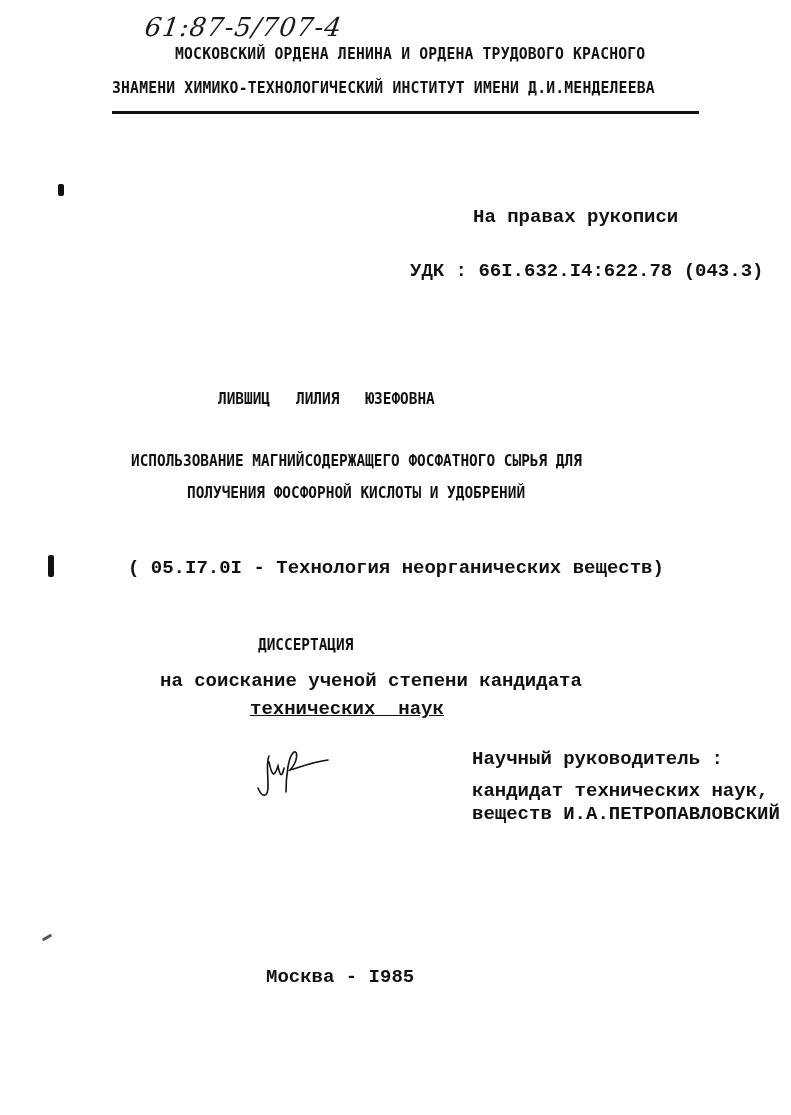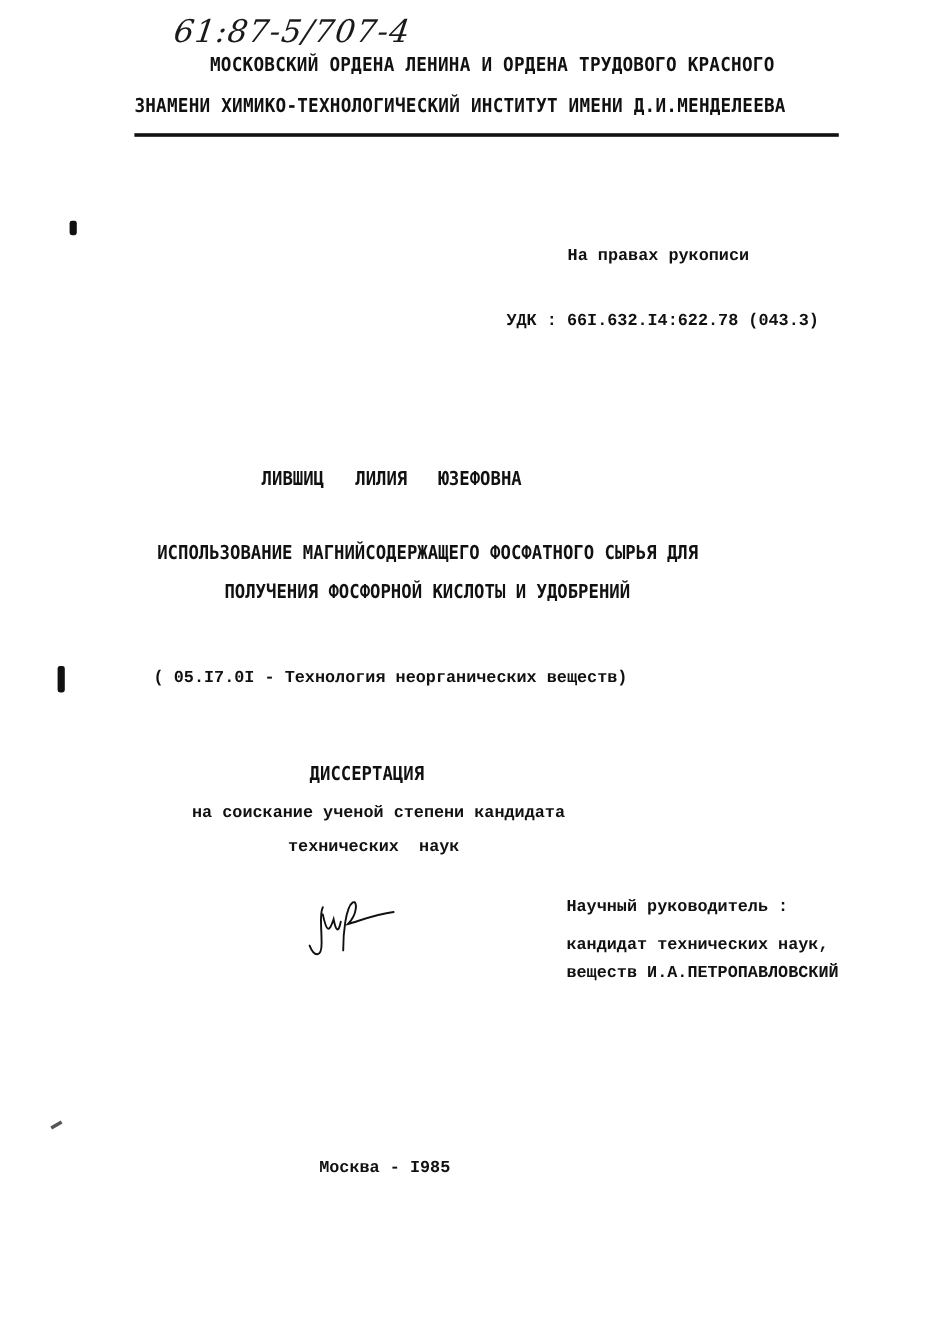--- a/index.html
+++ b/index.html
@@ -30,21 +30,21 @@
       letter-spacing: 0.2px;
     }
     .line1 { left: 175px; top: 44px; }
     .line2 { left: 112px; top: 78px; }
     .rule {
       position: absolute; left: 112px; top: 111px;
       width: 587px; height: 3px; background: #111;
     }
     .mono {
       font-family: "Liberation Mono", monospace;
-      font-size: 14px;
+      font-size: 19px;
       font-weight: bold;
     }
     .caps {
       font-family: "DejaVu Sans Mono", monospace;
       font-size: 16px;
       font-weight: bold;
       transform: scaleX(0.9);
       transform-origin: left top;
     }
     .mark { width: 6px; background: #111; border-radius: 2px; }
@@ -55,34 +55,34 @@
 
 <div class="abs handwritten">61:87-5/707-4</div>
 
 <div class="abs inst line1">МОСКОВСКИЙ ОРДЕНА ЛЕНИНА И ОРДЕНА ТРУДОВОГО КРАСНОГО</div>
 <div class="abs inst line2">ЗНАМЕНИ ХИМИКО-ТЕХНОЛОГИЧЕСКИЙ ИНСТИТУТ ИМЕНИ Д.И.МЕНДЕЛЕЕВА</div>
 <div class="rule"></div>
 
 <div class="abs mark" style="left:58px; top:184px; height:12px;"></div>
 
 <div class="abs mono" style="left:473px; top:206px;">На правах рукописи</div>
-<div class="abs mono" style="left:422px; top:260px;">УДК : 66I.632.I4:622.78 (043.3)</div>
+<div class="abs mono" style="left:410px; top:260px;">УДК : 66I.632.I4:622.78 (043.3)</div>
 
 <div class="abs caps" style="left:218px; top:389px; white-space:pre;">ЛИВШИЦ   ЛИЛИЯ   ЮЗЕФОВНА</div>
 
 <div class="abs caps" style="left:131px; top:451px;">ИСПОЛЬЗОВАНИЕ МАГНИЙСОДЕРЖАЩЕГО ФОСФАТНОГО СЫРЬЯ ДЛЯ</div>
 <div class="abs caps" style="left:187px; top:483px;">ПОЛУЧЕНИЯ ФОСФОРНОЙ КИСЛОТЫ И УДОБРЕНИЙ</div>
 
 <div class="abs mark" style="left:48px; top:555px; height:22px;"></div>
 
 <div class="abs mono" style="left:128px; top:557px;">( 05.I7.0I - Технология неорганических веществ)</div>
 
 <div class="abs caps" style="left:258px; top:635px;">ДИССЕРТАЦИЯ</div>
 <div class="abs mono" style="left:160px; top:670px;">на соискание ученой степени кандидата</div>
-<div class="abs mono" style="left:240px; top:698px; white-space:pre;">технических  наук</div>
+<div class="abs mono" style="left:250px; top:698px; white-space:pre;text-decoration:underline;">технических  наук</div>
 
 <div class="abs signature" style="left:254px; top:748px;">
   <svg width="80" height="52" viewBox="0 0 80 52">
     <path d="M4 40 C8 50, 14 50, 14 38 C14 22, 12 14, 15 8 M15 14 C18 28, 20 30, 24 18 C26 28, 28 30, 30 20 M32 44 C32 30, 34 8, 40 4 C44 2, 44 14, 36 22 C44 20, 58 14, 74 12" fill="none" stroke="#111" stroke-width="1.6" stroke-linecap="round"></path>
   </svg>
 </div>
 
 <div class="abs mono" style="left:472px; top:748px;">Научный руководитель :</div>
 <div class="abs mono" style="left:472px; top:780px;">кандидат технических наук,</div>
 <div class="abs mono" style="left:472px; top:803px;">веществ И.А.ПЕТРОПАВЛОВСКИЙ</div>

